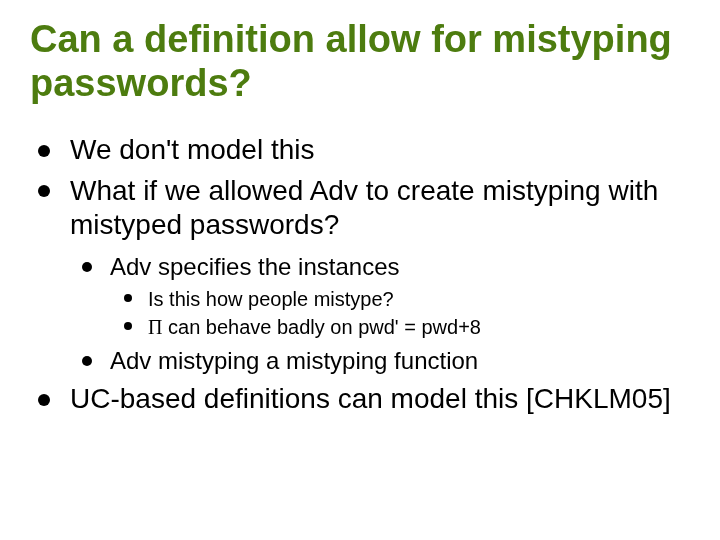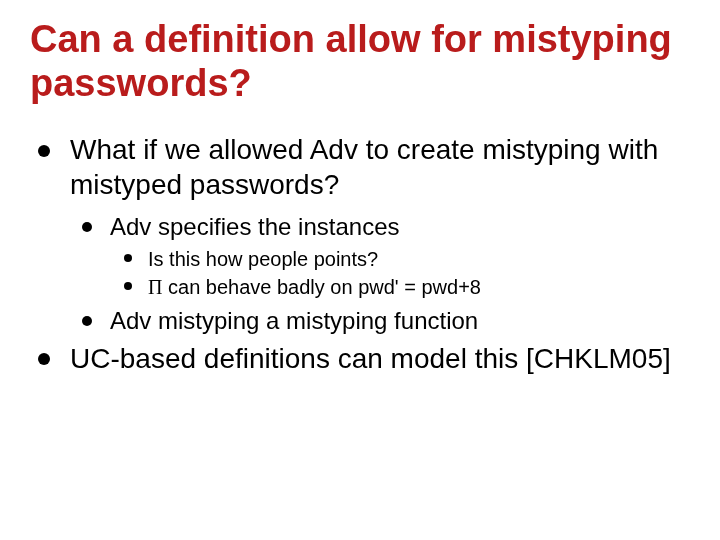--- a/index.html
+++ b/index.html
@@ -15,21 +15,21 @@
   .slide {
     box-sizing: border-box;
     width: 720px;
     height: 540px;
     padding: 18px 30px 20px 30px;
   }
   .title {
     font-size: 38px;
     line-height: 1.15;
     font-weight: bold;
-    color: #b91c1c;
+    color: #4d7c0f;
     margin: 0 0 28px 0;
   }
   ul {
     list-style: none;
     margin: 0;
     padding: 0;
   }
   .lvl1 > li {
     position: relative;
     padding-left: 40px;
@@ -89,27 +89,28 @@
   }
   .pi { font-family: 'Times New Roman', serif; }
 </style>
 </head>
 <body>
 
 <div class="slide">
   <h1 class="title">Can a definition allow for mistyping passwords?</h1>
 
   <ul class="lvl1">
+    <li>We don't model this</li>
     <li>
       <span>What if we allowed Adv to create mistyping with mistyped passwords?</span>
       <ul class="lvl2">
         <li>
           <span>Adv specifies the instances</span>
           <ul class="lvl3">
-            <li>Is this how people points?</li>
+            <li>Is this how people mistype?</li>
             <li><span> </span><span class="pi">Π</span><span> can behave badly on pwd' = pwd+8</span></li>
           </ul>
         </li>
         <li>
           <span>Adv mistyping a mistyping function</span>
         </li>
       </ul>
     </li>
     <li>UC-based definitions can model this [CHKLM05]</li>
   </ul>

